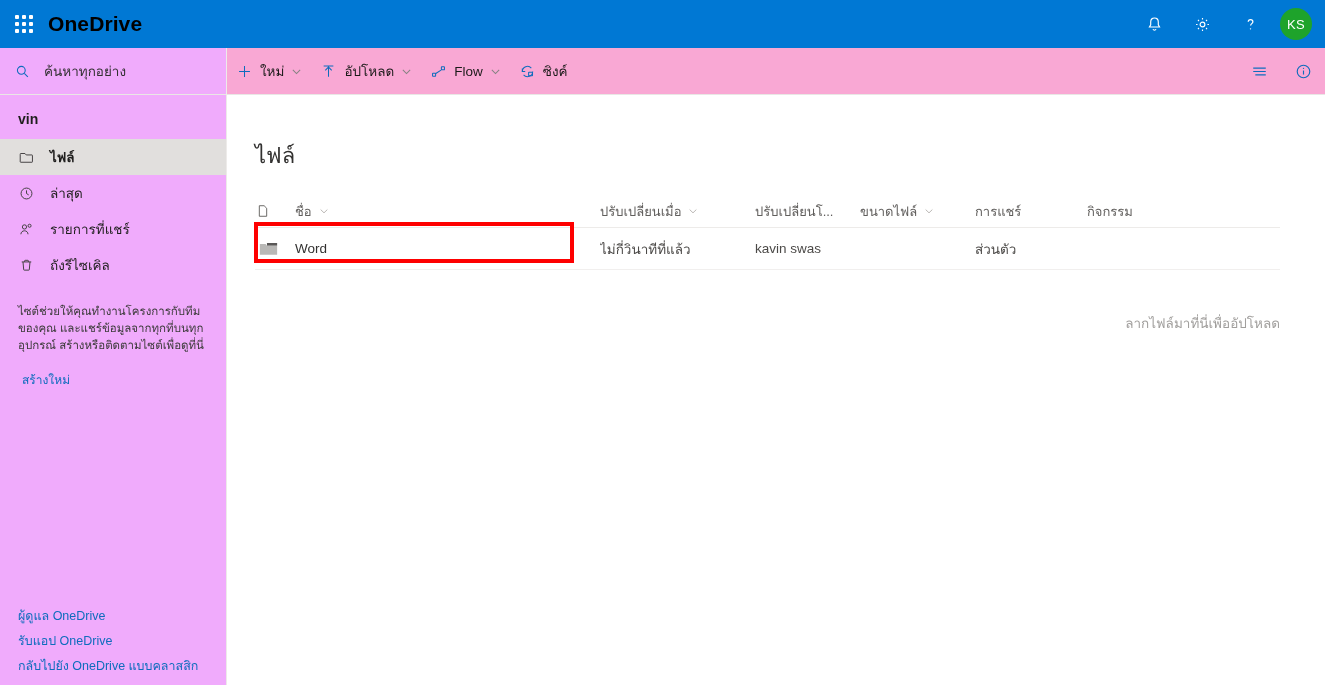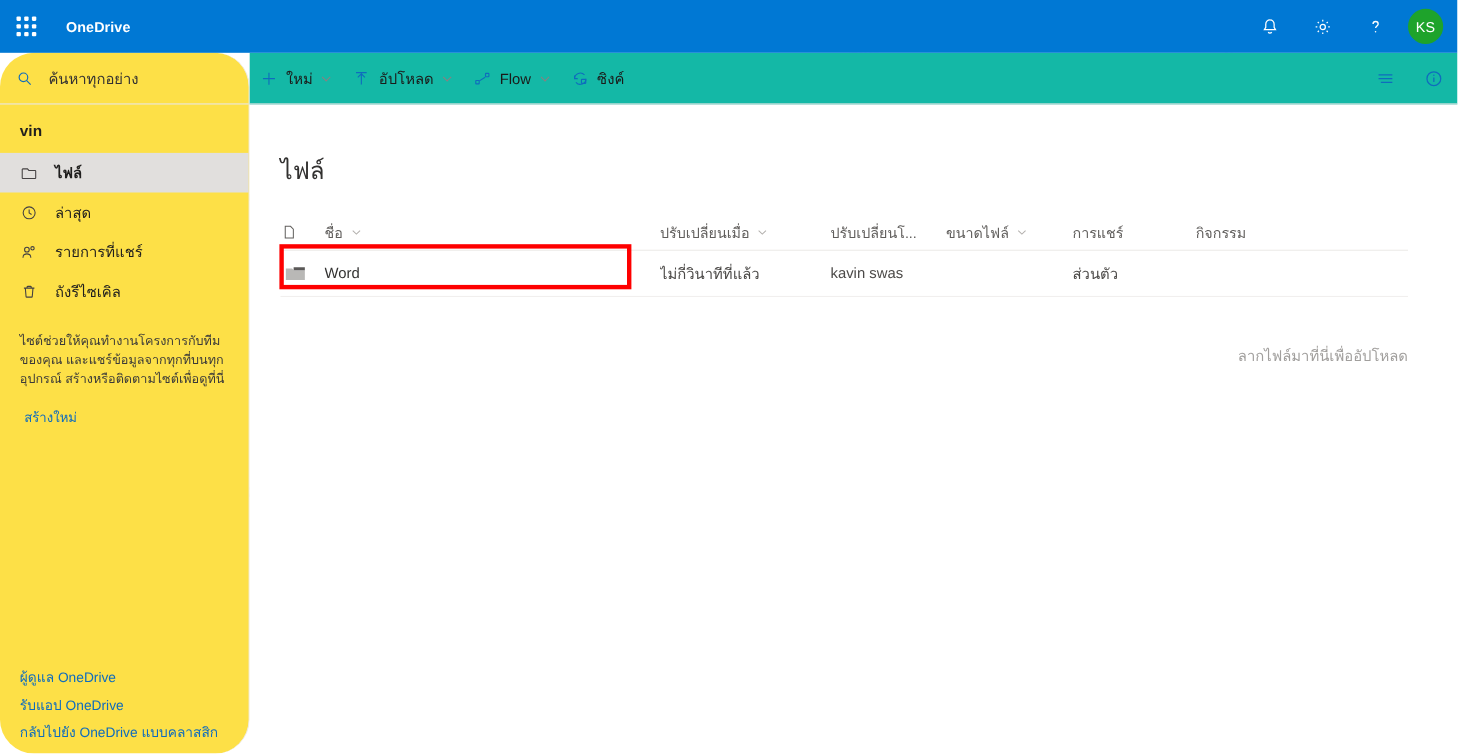--- a/index.html
+++ b/index.html
@@ -63,24 +63,23 @@
     grid-template-rows: repeat(3, 4px);
     gap: 3px;
   }
   .waffle-grid i {
     width: 4px; height: 4px;
     background: #ffffff;
     border-radius: 1px;
     display: block;
   }
   .brand {
-    color: #ffffff;
-    font-size: 13px;
+    color: #000000;
+    font-size: 21px;
     font-weight: bold;
-    margin-left: 12px;
     letter-spacing: 0.1px;
     cursor: pointer;
   }
   .header-right {
     margin-left: auto;
     display: flex;
     align-items: center;
     height: 48px;
   }
   .hdr-icon {
@@ -101,24 +100,23 @@
     cursor: pointer;
     letter-spacing: 0.3px;
   }
 
   
   .sidebar {
     position: absolute;
     top: 48px; left: 0;
     width: 227px;
     height: 637px;
-    background: #fde047;
+    background: #f0abfc;
     border-right: 1px solid #edebe9;
     z-index: 10;
-    border-radius: 31px;
   }
   .search-row {
     height: 47px;
     display: flex;
     align-items: center;
     padding-left: 14px;
     border-bottom: 1px solid #e9e7e5;
     cursor: text;
   }
   .search-row .sicon { width: 30px; display: flex; align-items: center; color: #0f6cbd; }
@@ -181,21 +179,21 @@
     cursor: pointer;
     white-space: nowrap;
   }
 
   
   .cmdbar {
     position: absolute;
     top: 48px; left: 227px;
     width: 1098px;
     height: 47px;
-    background: #14b8a6;
+    background: #f9a8d4;
     border-bottom: 1px solid #e9e7e5;
     display: flex;
     align-items: center;
     z-index: 12;
   }
   .cmd {
     display: flex;
     align-items: center;
     height: 46px;
     padding: 0 9px;

